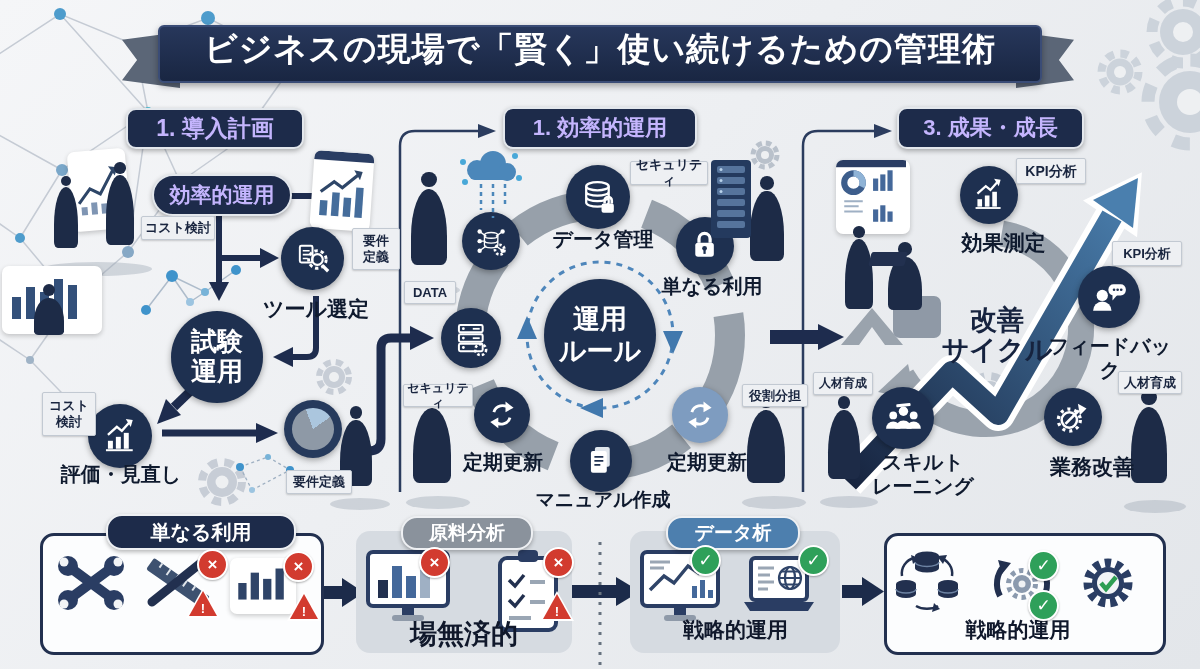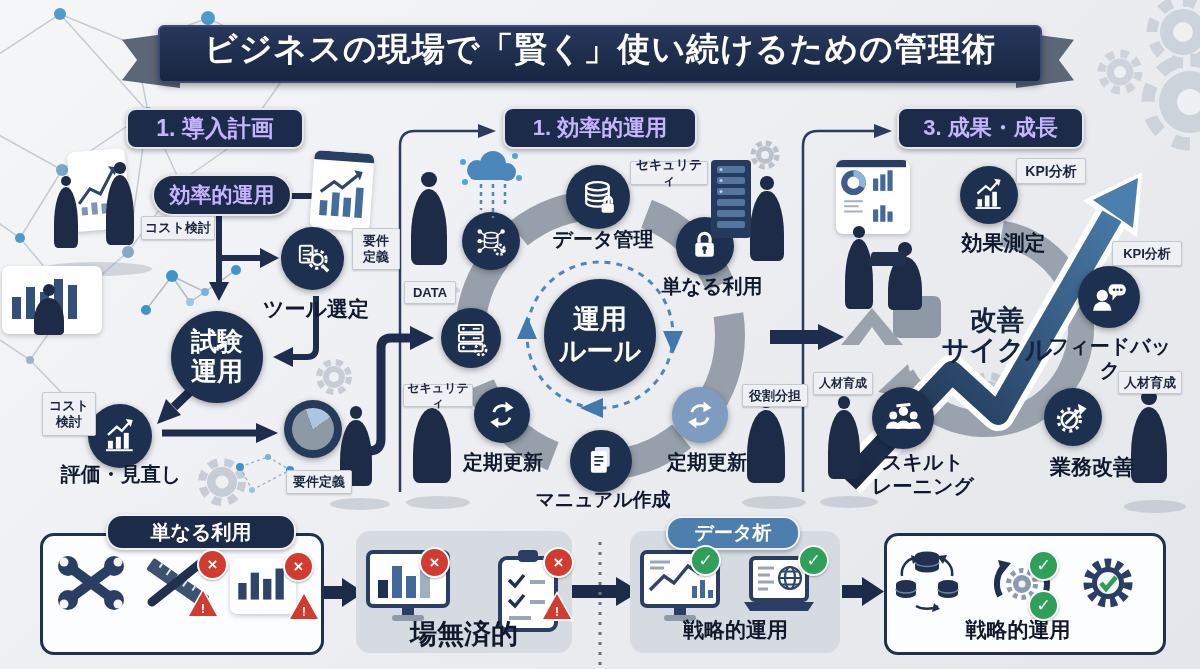--- a/index.html
+++ b/index.html
@@ -488,20 +488,21 @@
 <div class="xb" style="left:197px;top:549px">×</div>
 <div class="warn" style="left:186px;top:588px">
       <i>!</i>
     </div>
 <div class="xb" style="left:283px;top:551px">×</div>
 <div class="warn" style="left:287px;top:591px">
       <i>!</i>
     </div>
 
 <div class="bpanel fillp" style="left:356px;top:531px;width:216px;height:122px"></div>
+<div class="bbadge" style="left:401px;top:516px;width:128px;height:30px;font-size:19px;background:#8a929c">原料分析</div>
 <div class="mini" style="left:366px;top:550px">
 <svg viewBox="0 0 84 74" width="84" height="74">
         <rect x="2" y="2" width="80" height="54" rx="5" fill="#fff" stroke="#2a3d63" stroke-width="4"></rect>
         <rect x="12" y="30" width="10" height="18" fill="#22304f"></rect>
         <rect x="26" y="16" width="10" height="32" fill="#44689a"></rect>
         <rect x="40" y="26" width="10" height="22" fill="#44689a"></rect>
         <rect x="54" y="20" width="10" height="28" fill="#9fb0c4"></rect>
         <rect x="36" y="56" width="12" height="9" fill="#2a3d63"></rect>
         <rect x="26" y="65" width="32" height="6" rx="3" fill="#8f9aa9"></rect>
       </svg></div>

